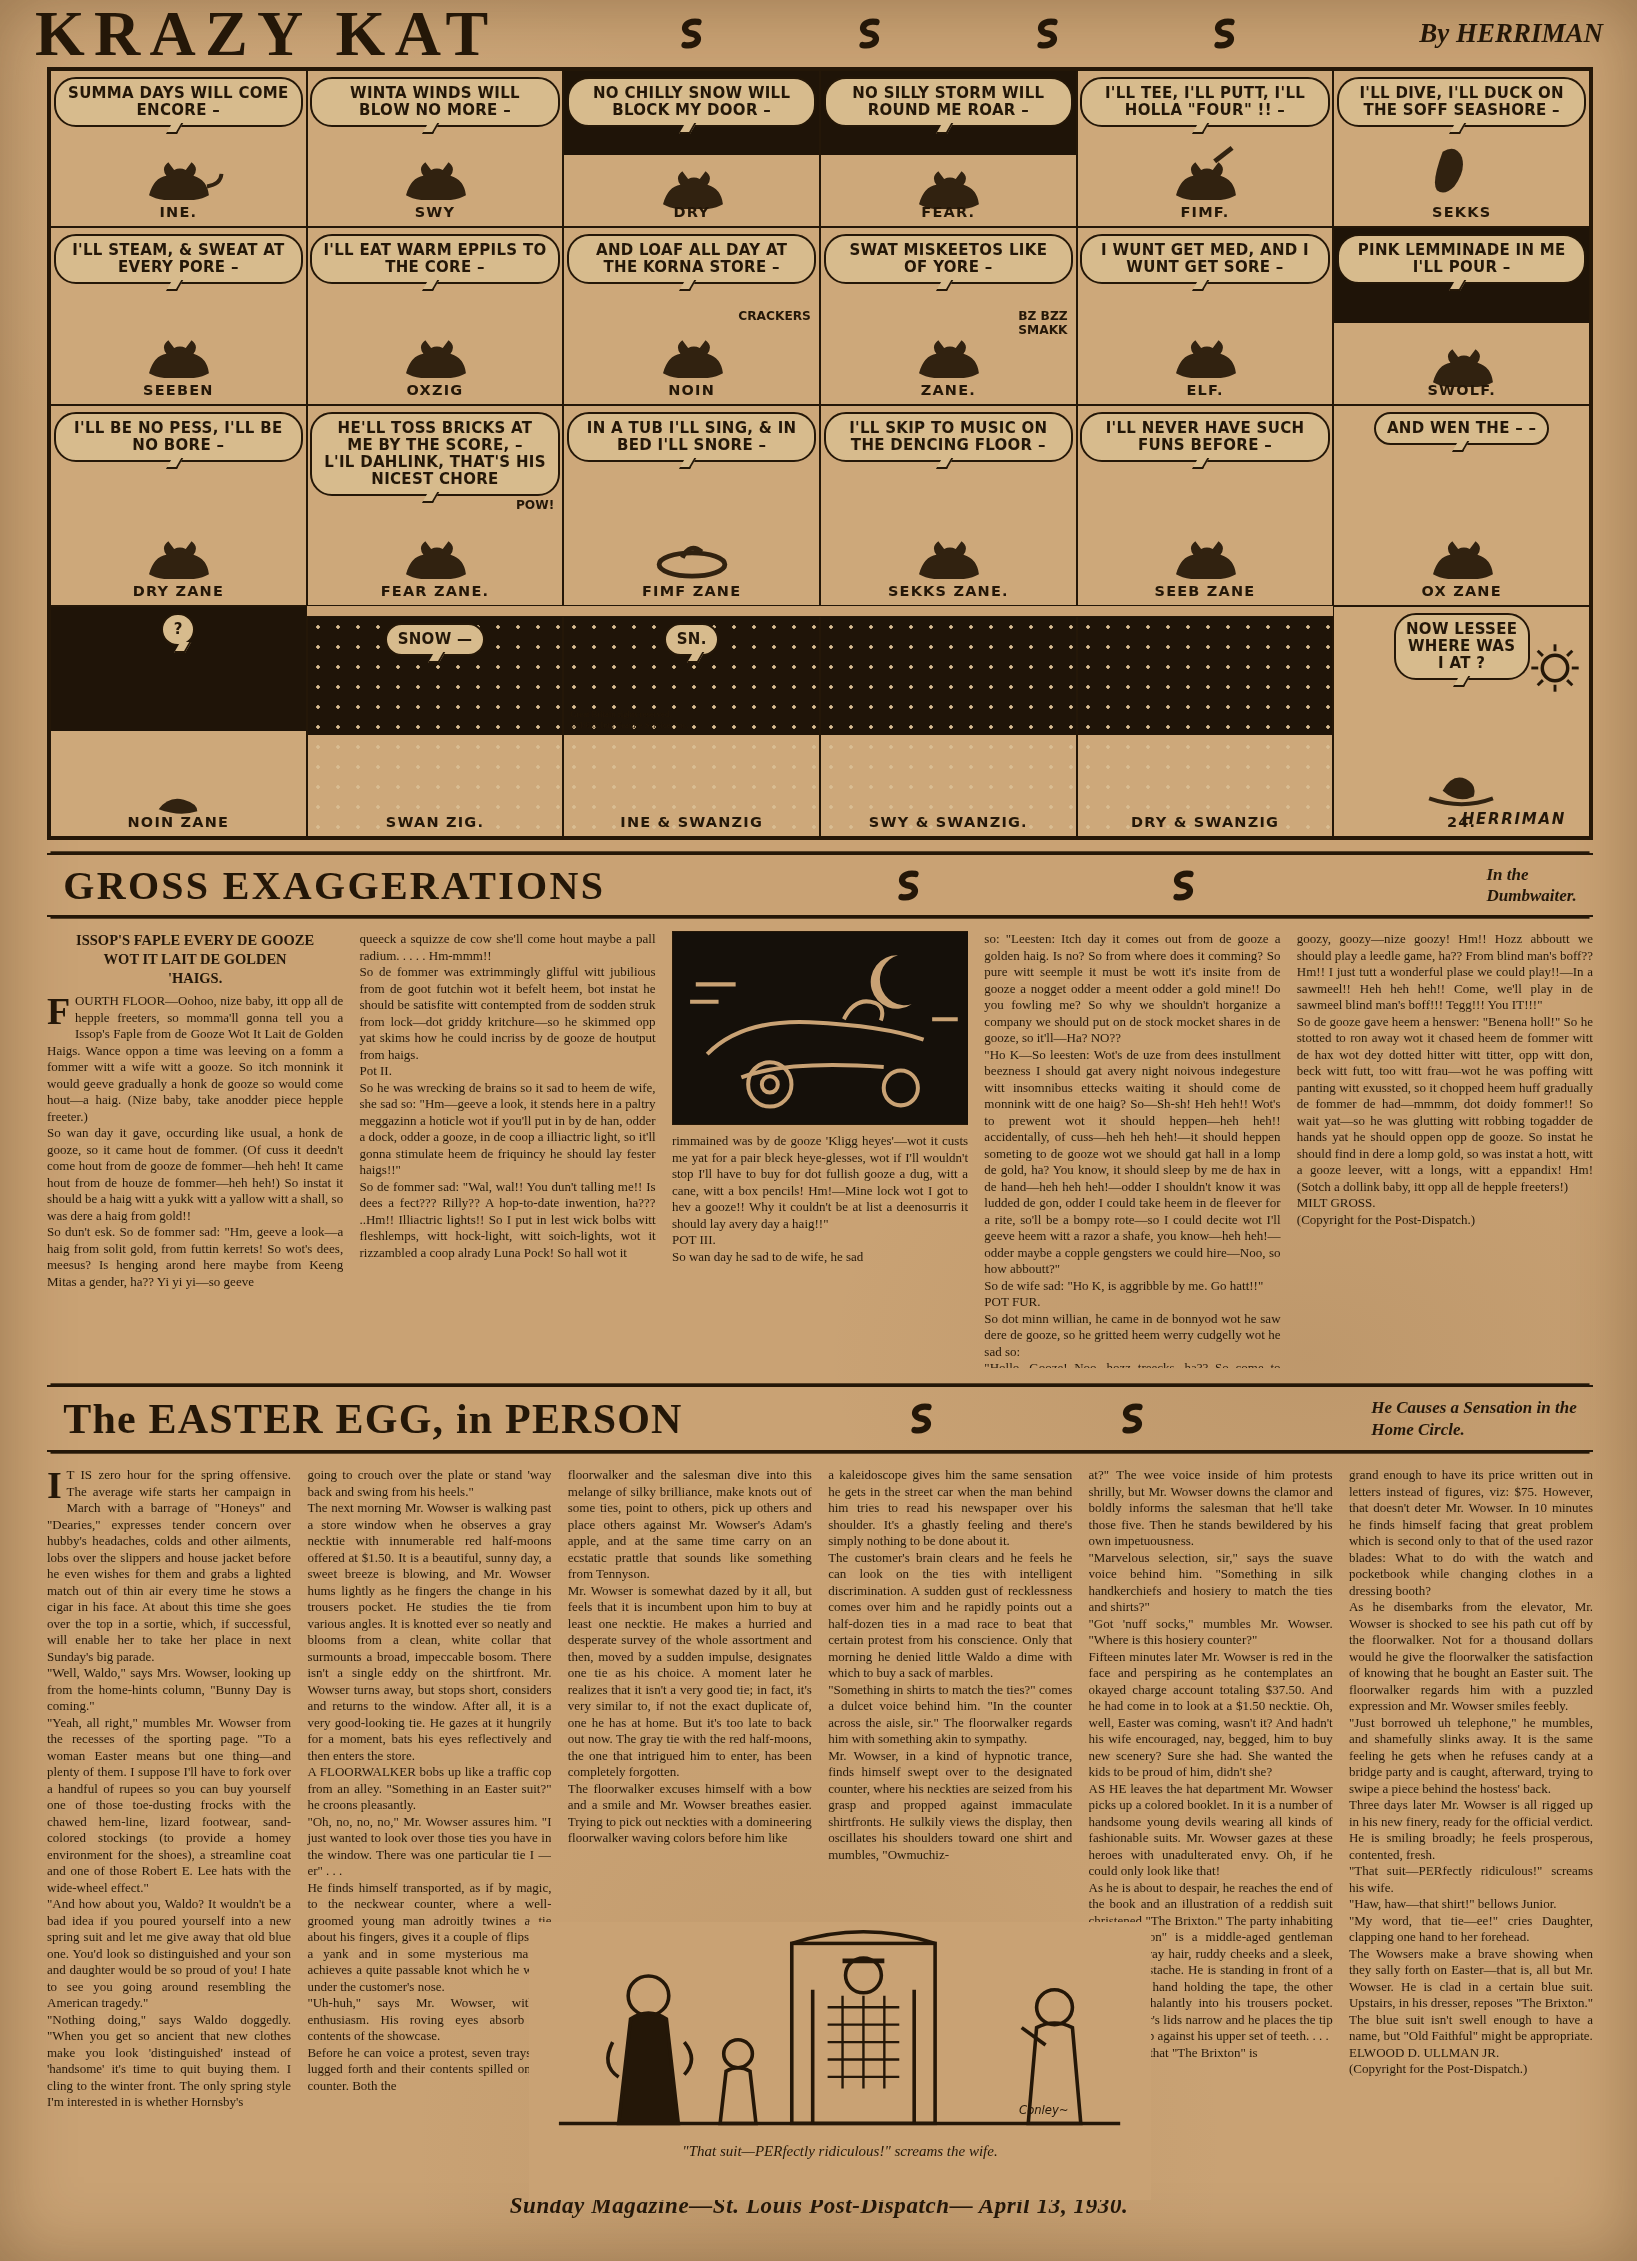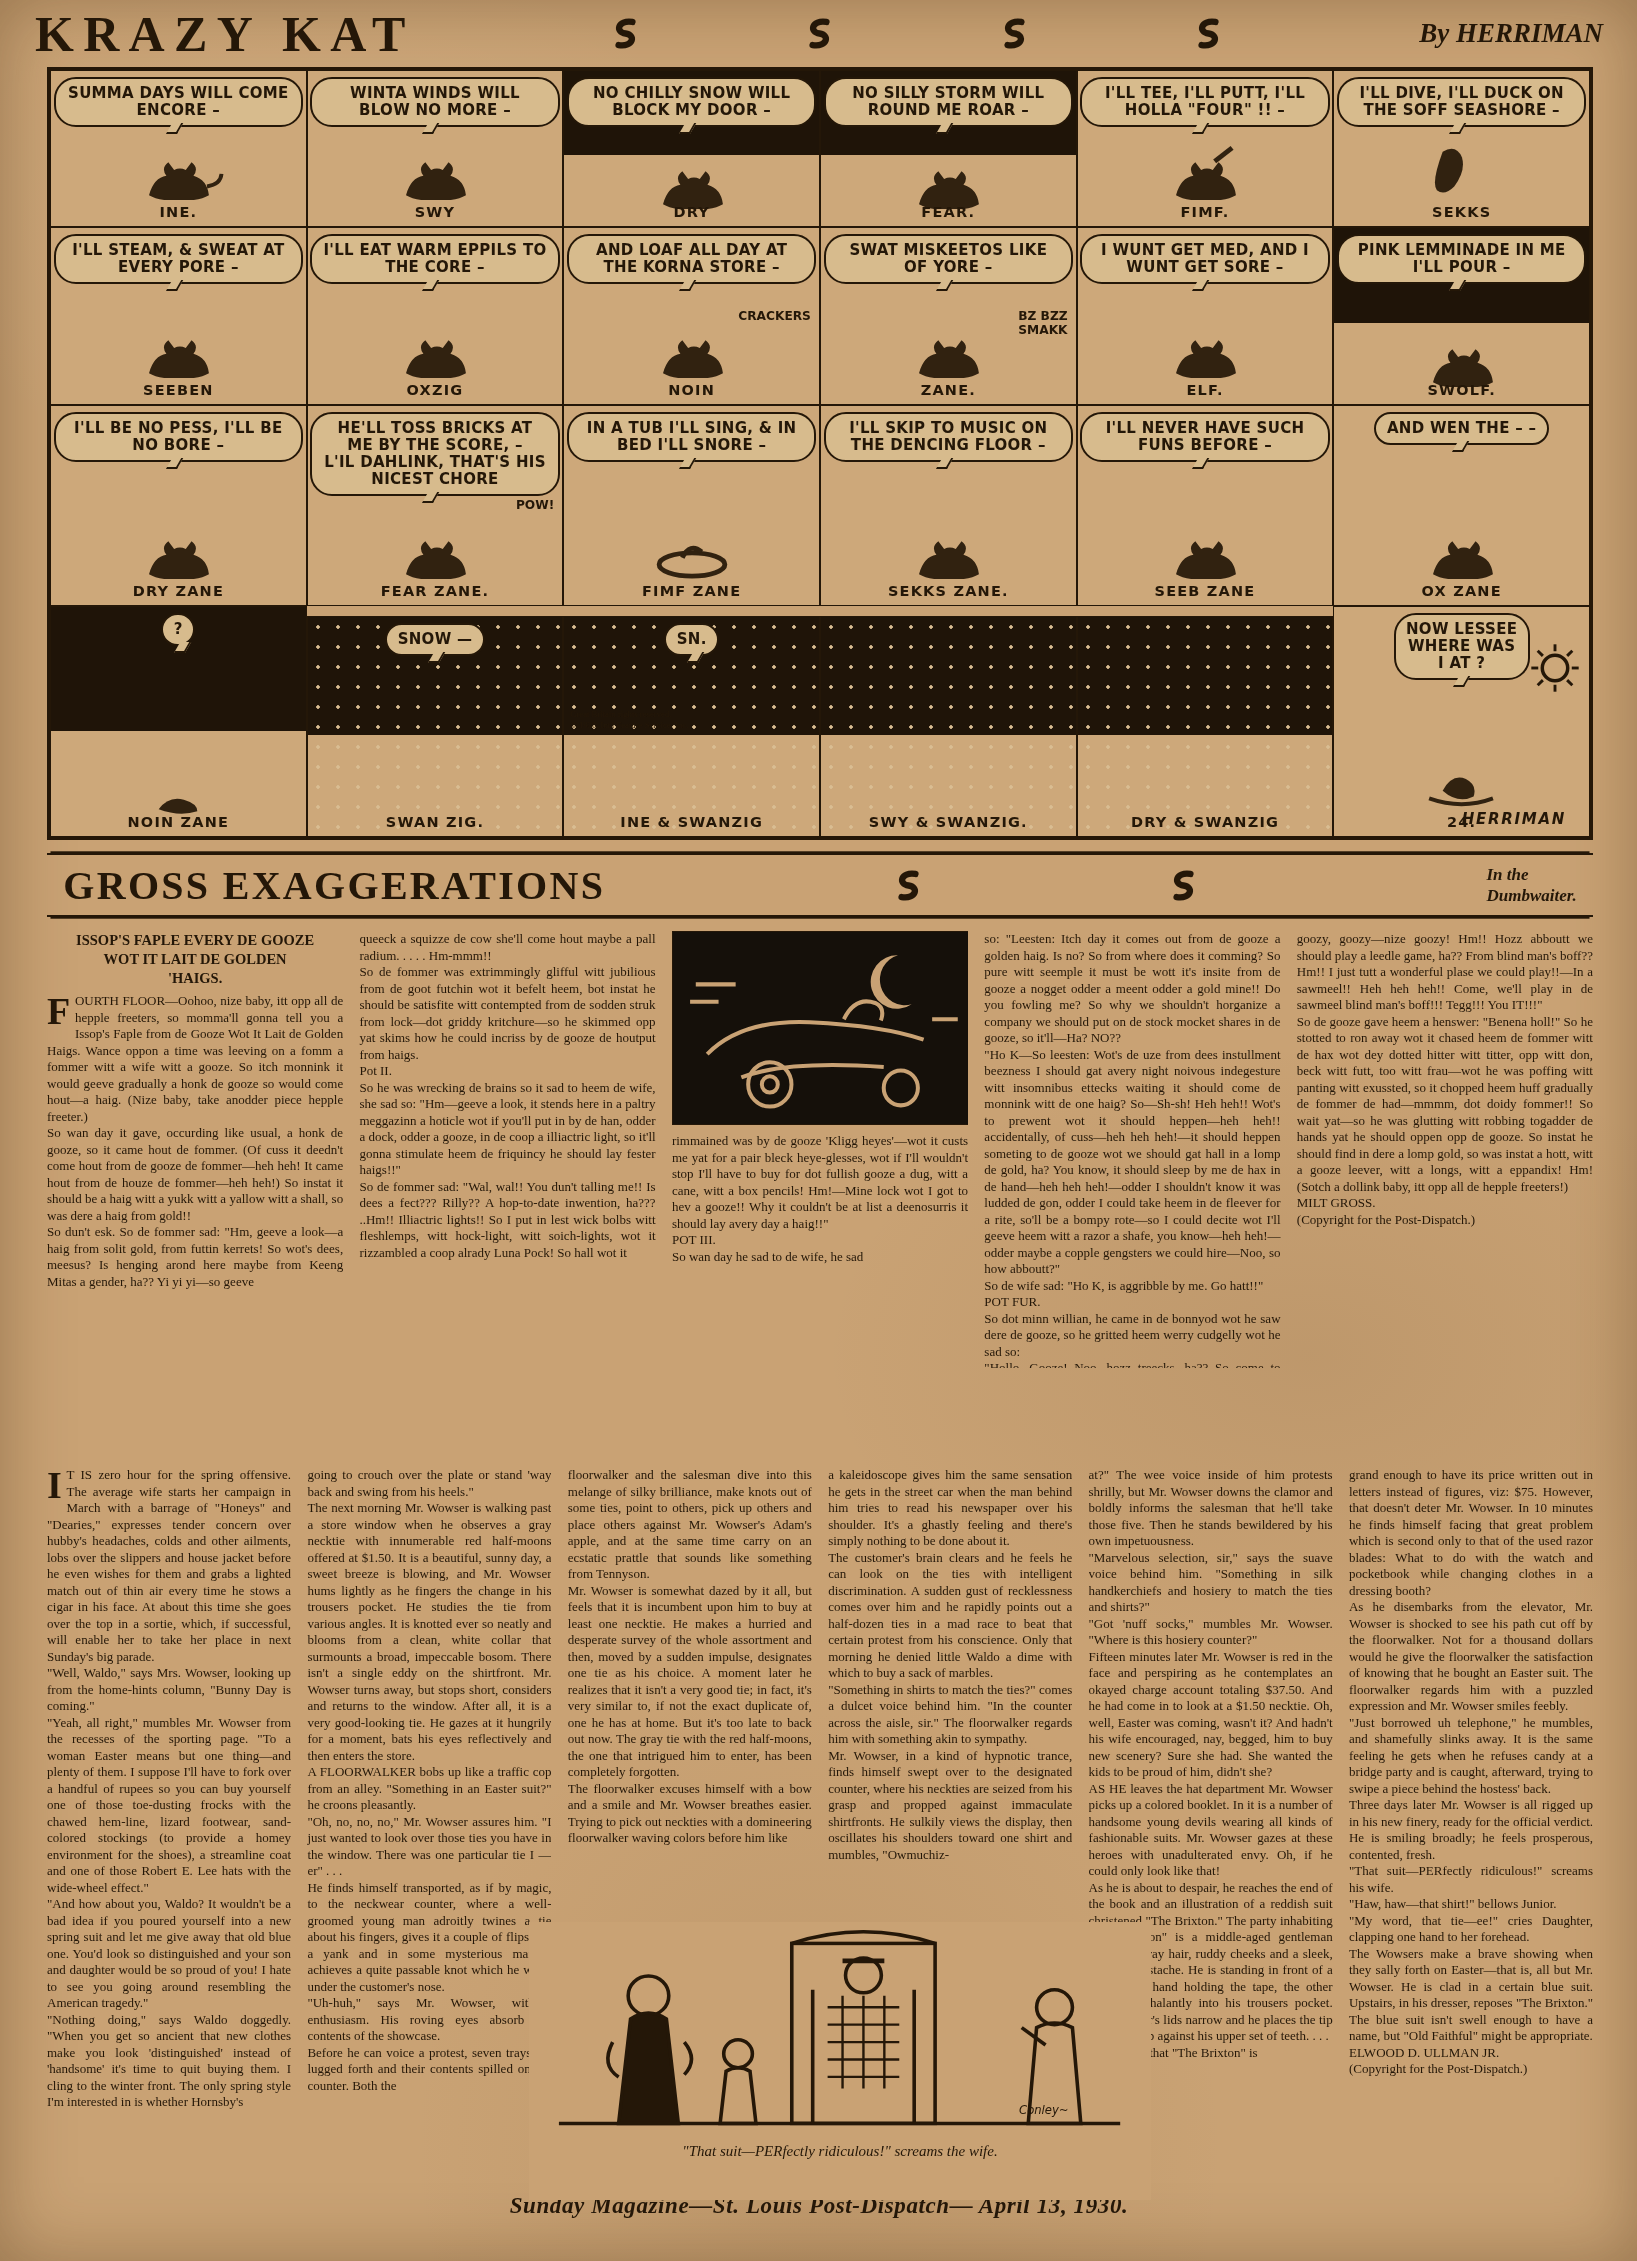--- a/index.html
+++ b/index.html
@@ -8,21 +8,21 @@
     background:
       radial-gradient(698px 465px at 20% 10%, rgba(255,240,210,.10), transparent 60%),
       radial-gradient(814px 523px at 80% 60%, rgba(90,60,30,.10), transparent 60%),
       radial-gradient(581px 698px at 50% 95%, rgba(120,85,45,.12), transparent 70%),
       #c9a274;
     color:#241708;font-family:"Liberation Serif",serif;overflow:hidden;
     box-shadow:inset 0 0 70px rgba(60,35,10,.35);
   }
   
   .masthead{position:absolute;left:0;top:0;width:100%;height:67px;display:flex;align-items:center;padding:0 35px;box-sizing:border-box;}
-  .kk-title{font-size:50px;font-weight:bold;letter-spacing:9.3px;line-height:1;white-space:nowrap;}
+  .kk-title{font-size:64px;font-weight:bold;letter-spacing:9.3px;line-height:1;white-space:nowrap;}
   .masthead-swirls{flex:1;display:flex;justify-content:space-evenly;align-items:center;padding:0 35px;}
   .byline{font-size:27px;font-weight:bold;font-style:italic;white-space:nowrap;}
   .swirl{width:37px;height:33px;}
   .swirl path{stroke:#241708;stroke-width:11;fill:none;stroke-linecap:round;}
   
   .comic-grid{
     position:absolute;left:47px;top:67px;width:1546px;height:773px;
     display:grid;grid-template-columns:repeat(6,1fr);grid-template-rows:157px 178px 201px 1fr;
     border:3.5px solid #241708;box-sizing:border-box;background:#c9a274;
   }
@@ -350,20 +350,33 @@
 "Hollo, Gooze! Noo, hozz treecks, ha?? So come to doddy. Here,</div>
     </div>
     <div class="col">
       <div class="coltext">goozy, goozy—nize goozy! Hm!! Hozz abboutt we should play a leedle game, ha?? From blind man's boff?? Hm!! I just tutt a wonderful plase we could play!!—In a sawmeel!! Heh heh heh!! Come, we'll play in de sawmeel blind man's boff!!! Tegg!!! You IT!!!"
 So de gooze gave heem a henswer: "Benena holl!" So he stotted to ron away wot it chased heem de fommer witt de hax wot dey dotted hitter witt titter, opp witt don, beck witt futt, too witt frau—wot he was poffing witt panting witt exussted, so it chopped heem huff gradually de fommer de had—mmmm, dot doidy fommer!! So wait yat—so he was glutting witt robbing togadder de hands yat he should oppen opp de gooze. So instat he should find in dere a lomp gold, so was instat a hott, witt a gooze leever, witt a longs, witt a eppandix! Hm! (Sotch a dollink baby, itt opp all de hepple freeters!)
 MILT GROSS.
 (Copyright for the Post-Dispatch.)</div>
     </div>
   </div>
 
+  <div class="sec-head" style="top:1385px;height:67px;">
+    <div class="sec-title" style="font-size:42px;letter-spacing:1.2px;">The EASTER EGG, in PERSON</div>
+    <div class="sec-swirls">
+      <svg class="swirl" viewBox="0 0 64 56">
+          <path d="M44 8 C18 4 14 26 32 28 C50 30 46 52 20 48"></path>
+        </svg>
+      <svg class="swirl" viewBox="0 0 64 56">
+          <path d="M44 8 C18 4 14 26 32 28 C50 30 46 52 20 48"></path>
+        </svg>
+    </div>
+    <div class="sec-tag">He Causes a Sensation in the
+Home Circle.</div>
+  </div>
 
   <div class="cols" style="top:1467px;height:718px;position:absolute;">
     <div class="col">
       <div class="coltext dropcap">IT IS zero hour for the spring offensive. The average wife starts her campaign in March with a barrage of "Honeys" and "Dearies," expresses tender concern over hubby's headaches, colds and other ailments, lobs over the slippers and house jacket before he even wishes for them and grabs a lighted match out of thin air every time he stows a cigar in his face. At about this time she goes over the top in a sortie, which, if successful, will enable her to take her place in next Sunday's big parade.
 "Well, Waldo," says Mrs. Wowser, looking up from the home-hints column, "Bunny Day is coming."
 "Yeah, all right," mumbles Mr. Wowser from the recesses of the sporting page. "To a woman Easter means but one thing—and plenty of them. I suppose I'll have to fork over a handful of rupees so you can buy yourself one of those toe-dusting frocks with the chawed hem-line, lizard footwear, sand-colored stockings (to provide a homey environment for the shoes), a streamline coat and one of those Robert E. Lee hats with the wide-wheel effect."
 "And how about you, Waldo? It wouldn't be a bad idea if you poured yourself into a new spring suit and let me give away that old blue one. You'd look so distinguished and your son and daughter would be so proud of you! I hate to see you going around resembling the American tragedy."
 "Nothing doing," says Waldo doggedly. "When you get so ancient that new clothes make you look 'distinguished' instead of 'handsome' it's time to quit buying them. I cling to the winter front. The only spring style I'm interested in is whether Hornsby's</div>
     </div>
     <div class="col">

